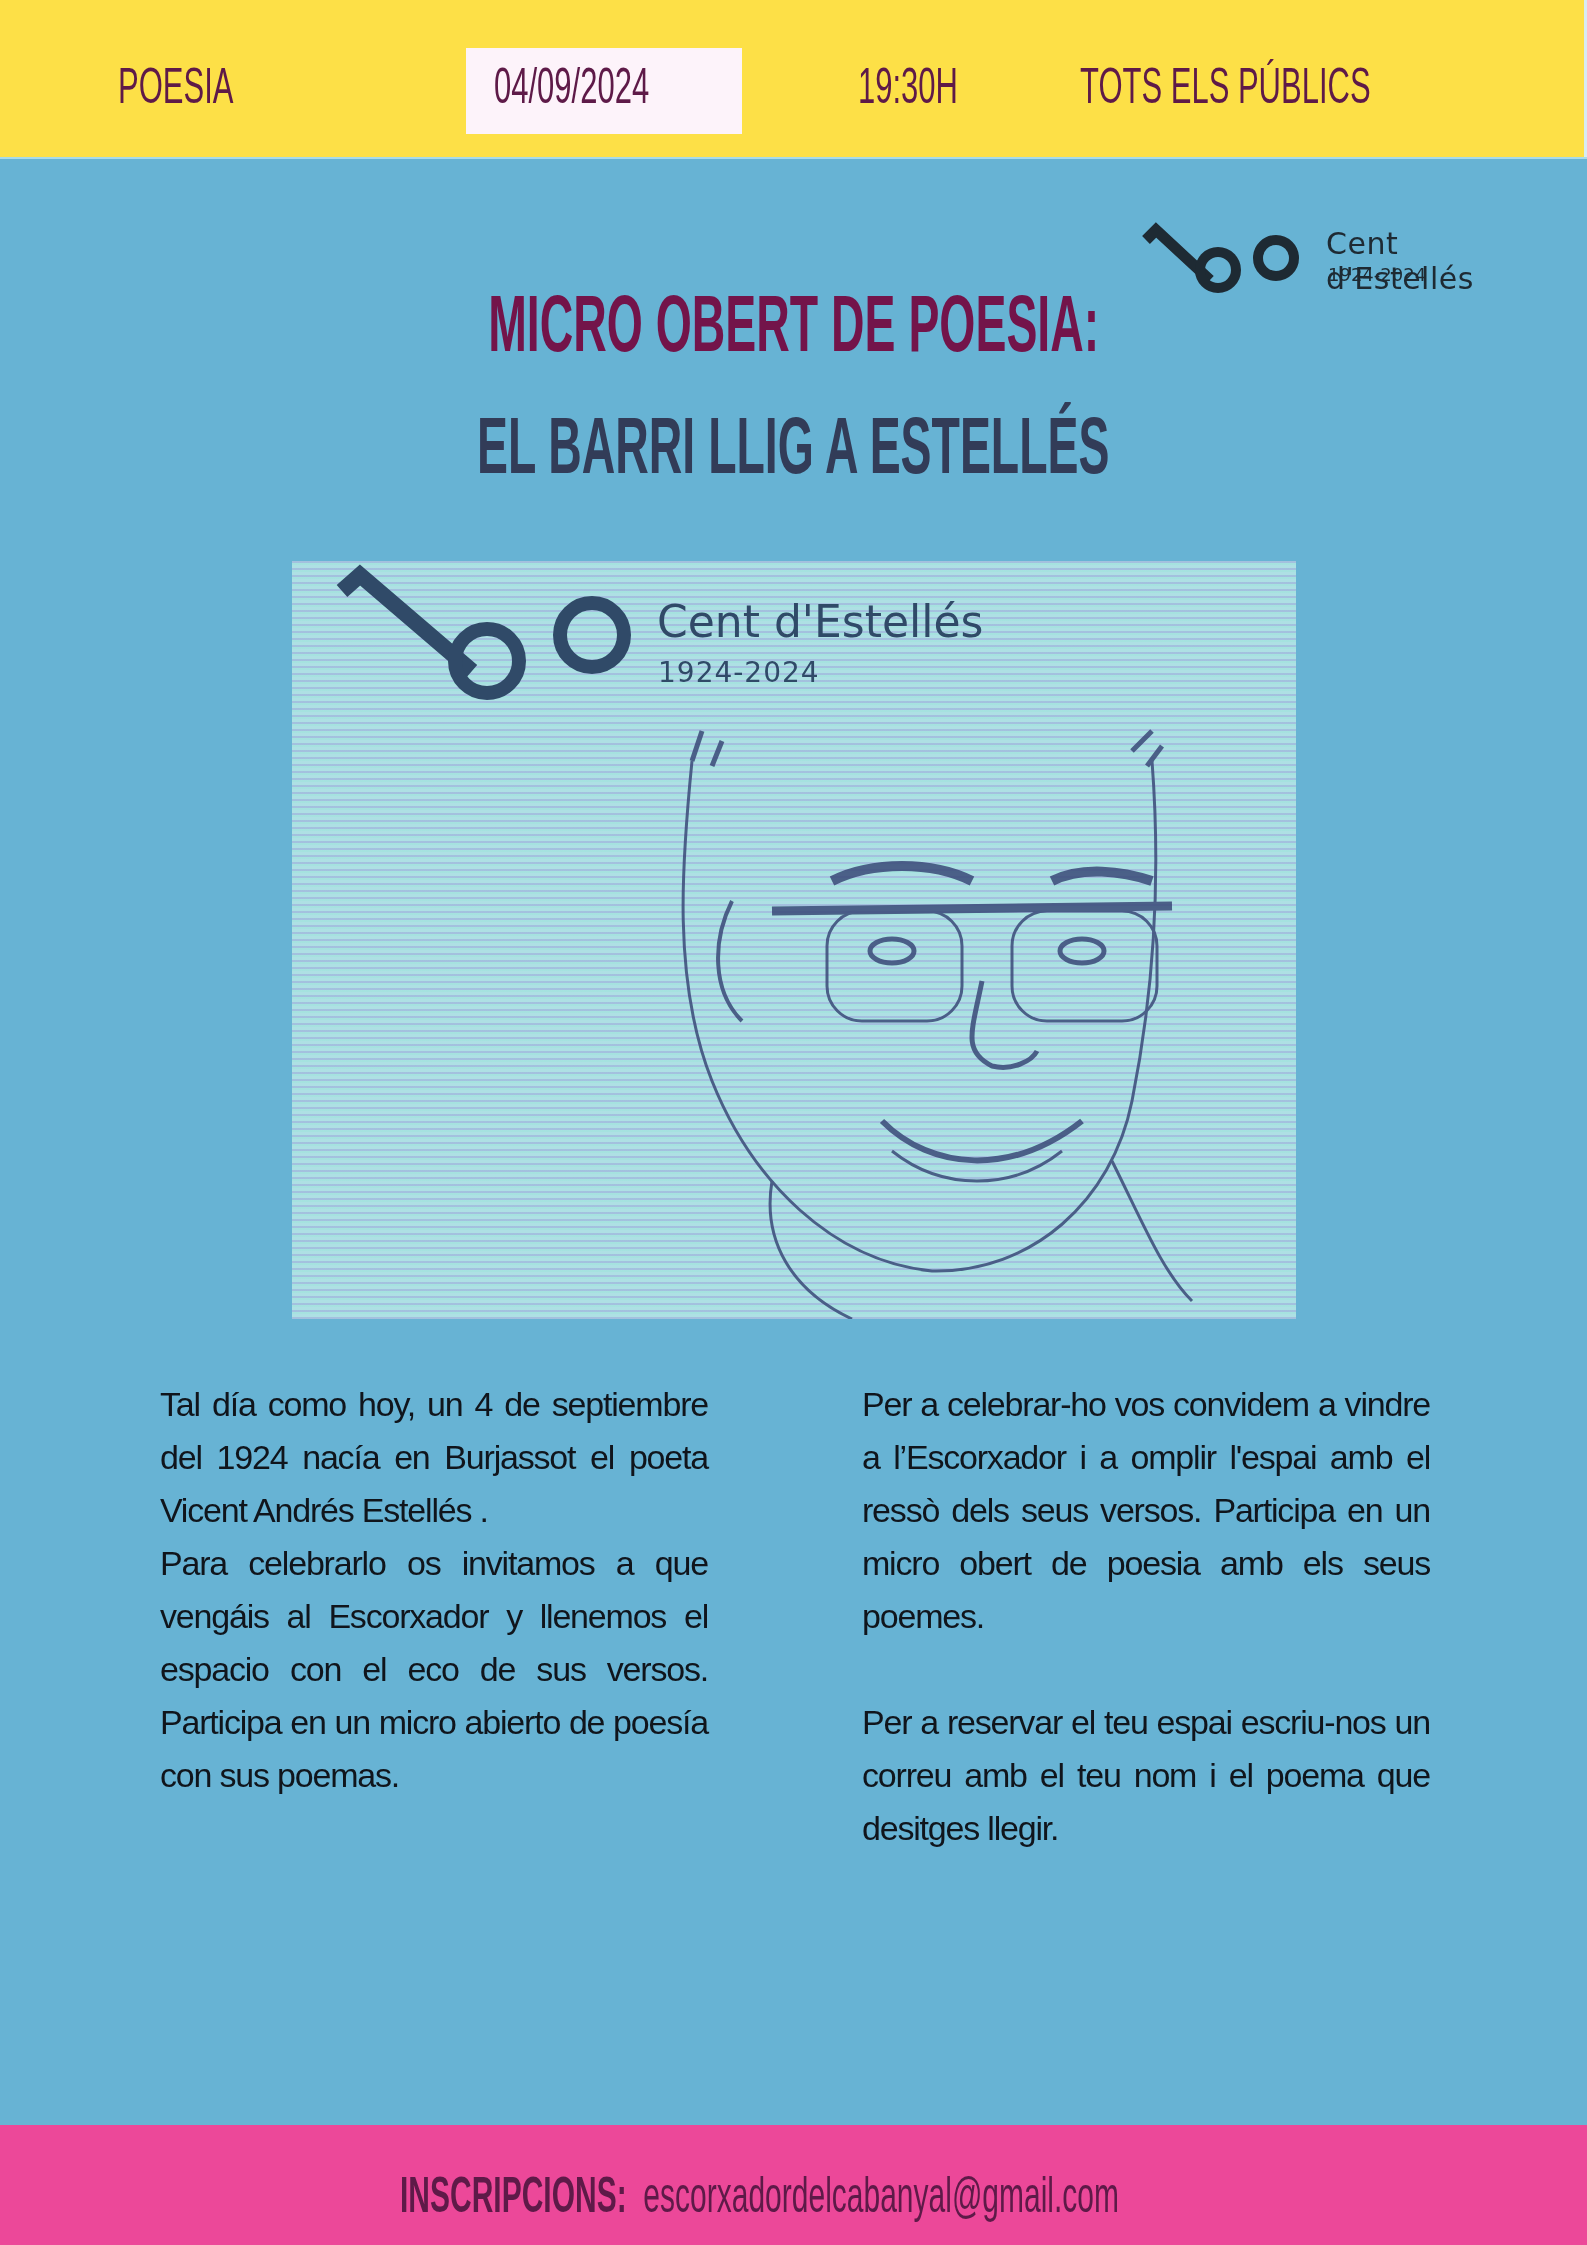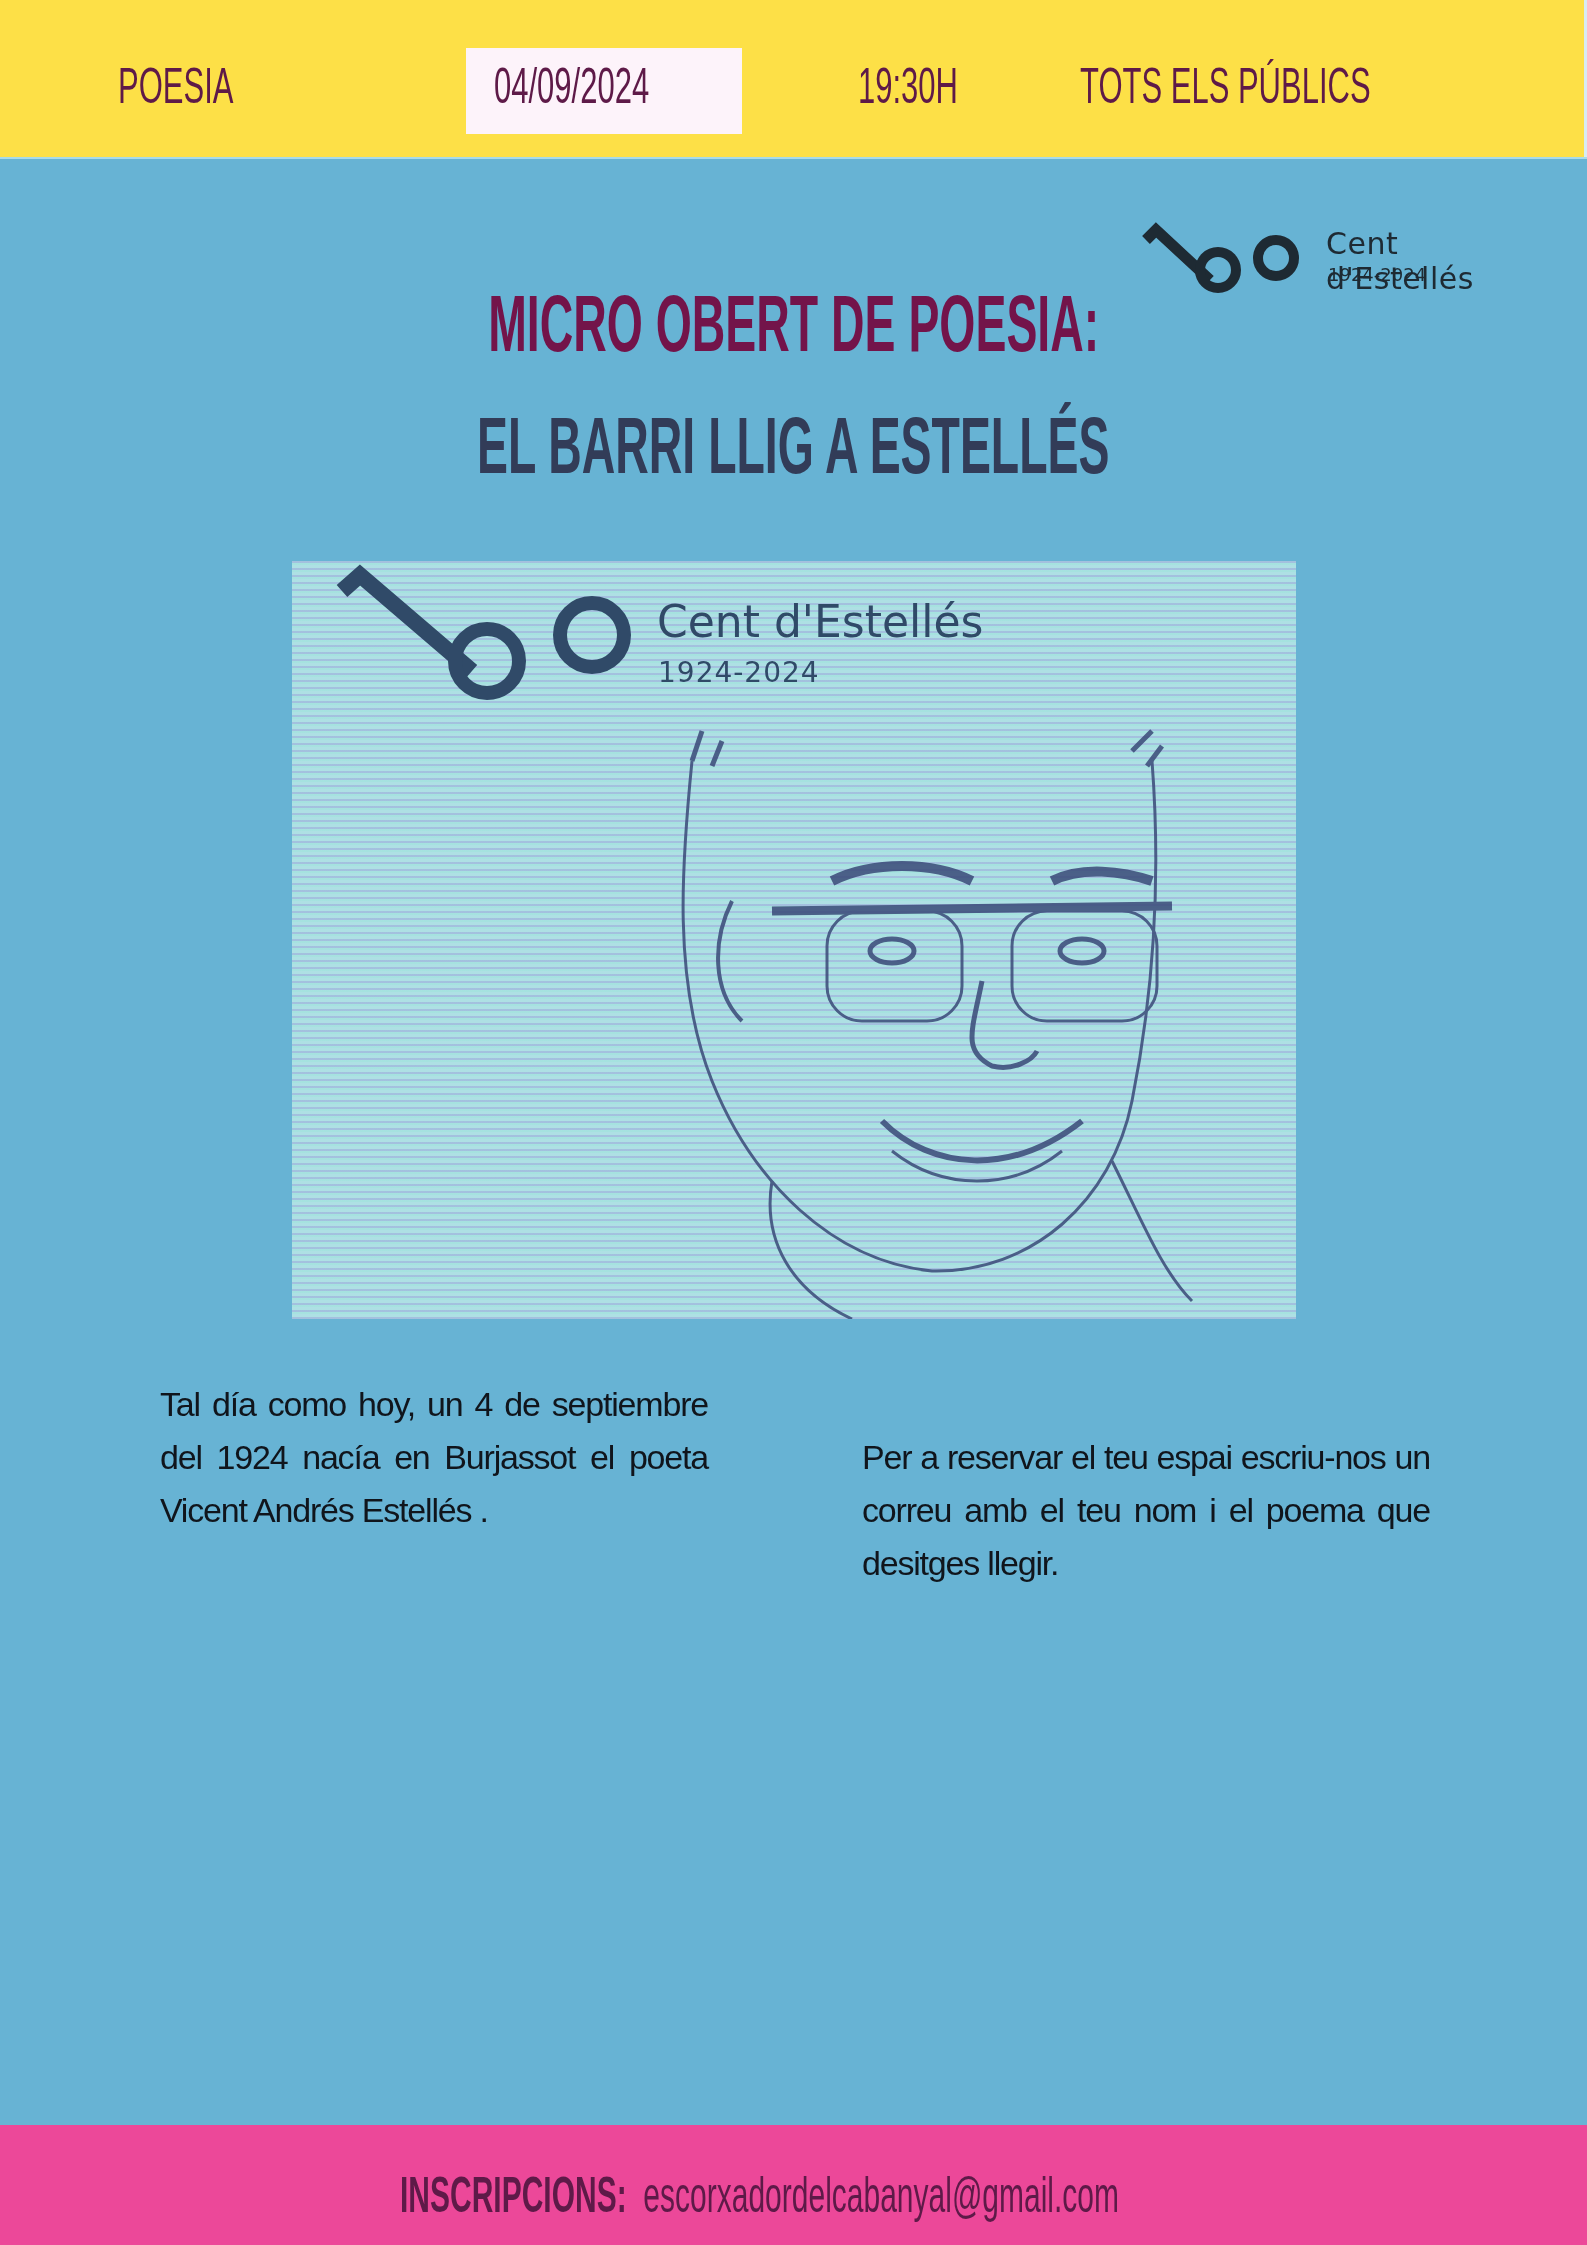--- a/index.html
+++ b/index.html
@@ -102,23 +102,25 @@
       <path d="M480 620 C470 680, 500 730, 560 758" stroke-width="3"></path>
       <path d="M820 600 C850 660, 870 710, 900 740" stroke-width="3"></path>
     </g>
   </svg>
   <span class="p-logo-text">Cent d'Estellés</span>
   <span class="p-logo-years">1924-2024</span>
 </div>
 
 <div class="col col-es">
   <p>Tal día como hoy, un 4 de septiembre del 1924 nacía en Burjassot el poeta Vicent Andrés Estellés .</p>
+  <p>Para celebrarlo os invitamos a que vengáis al Escorxador y llenemos el espacio con el eco de sus versos. Participa en un micro abierto de poesía con sus poemas.</p>
 </div>
 
 <div class="col col-ca">
+  <p>Per a celebrar-ho vos convidem a vindre a l’Escorxador i a omplir l'espai amb el ressò dels seus versos. Participa en un micro obert de poesia amb els seus poemes.</p>
   <div class="gap"></div>
   <p>Per a reservar el teu espai escriu-nos un correu amb el teu nom i el poema que desitges llegir.</p>
 </div>
 
 <div class="footer">
   <div class="footer-line">
     <span class="cond">
       <span class="footer-label">INSCRIPCIONS:</span>&nbsp;&nbsp;<span>escorxadordelcabanyal@gmail.com</span>
     </span>
   </div>

